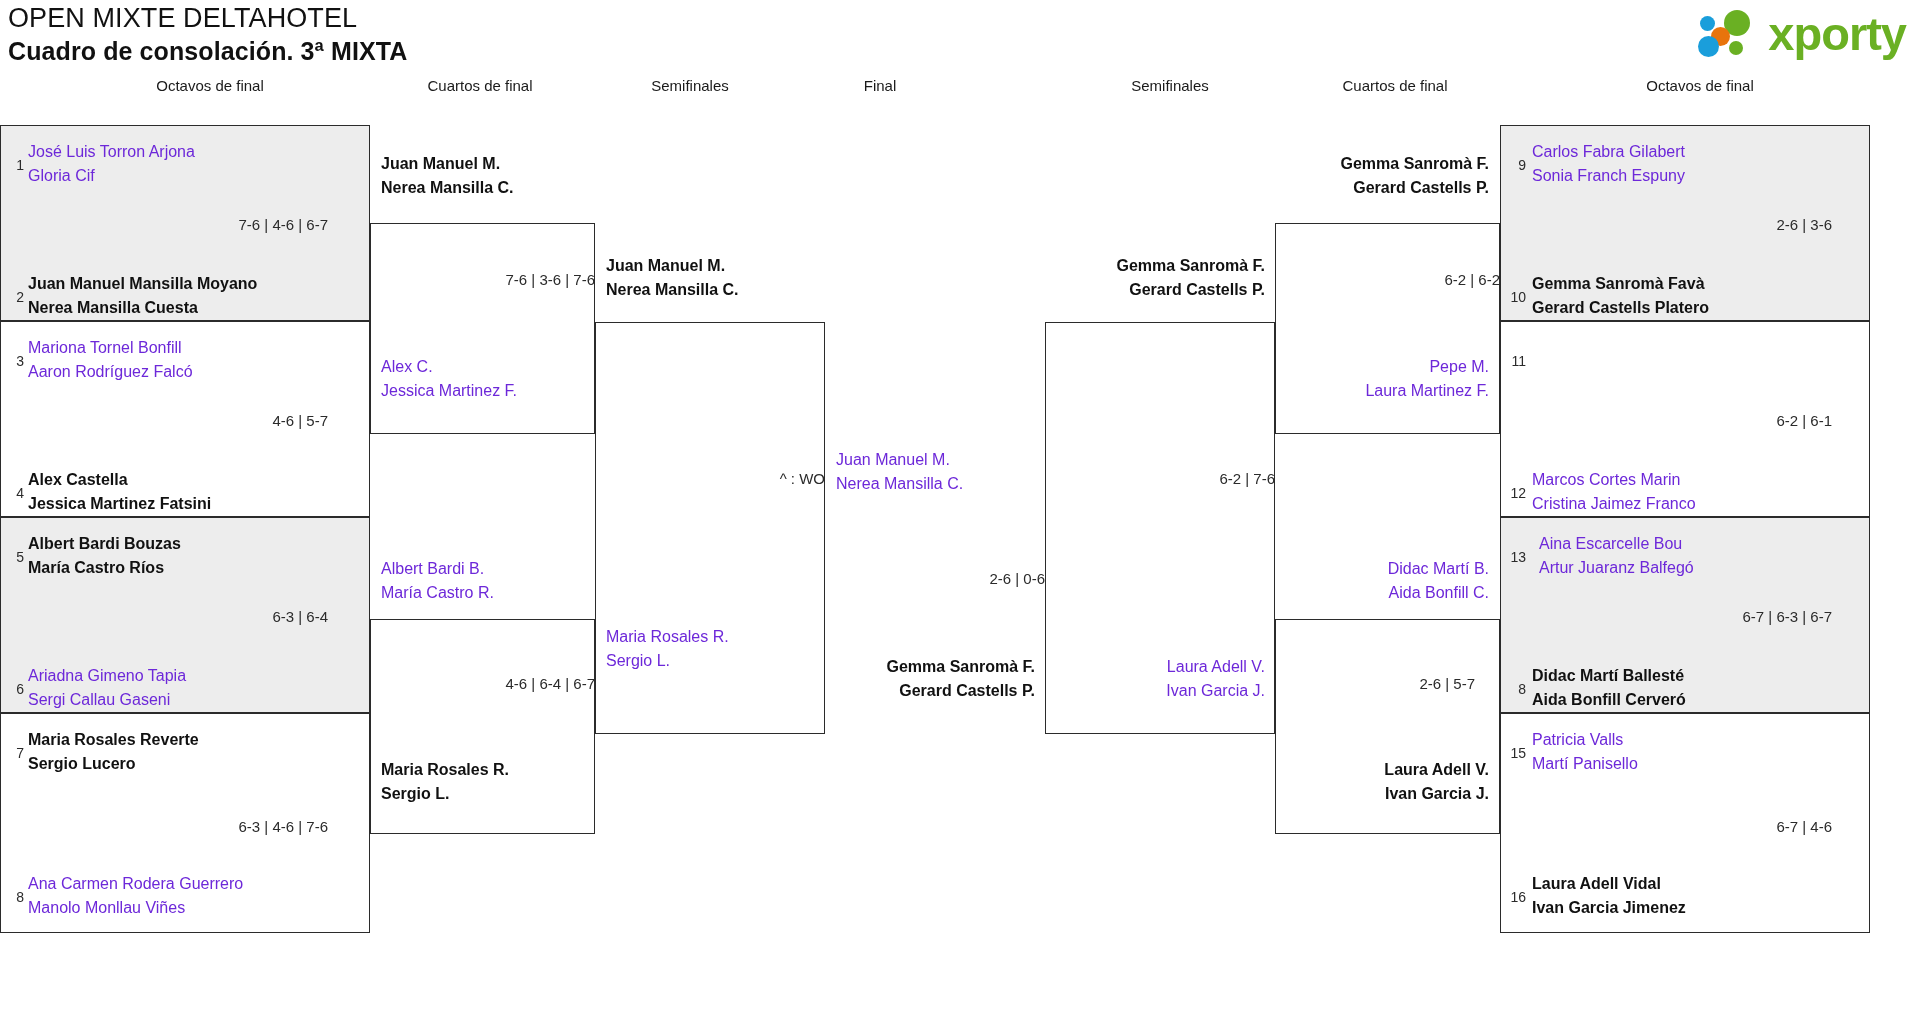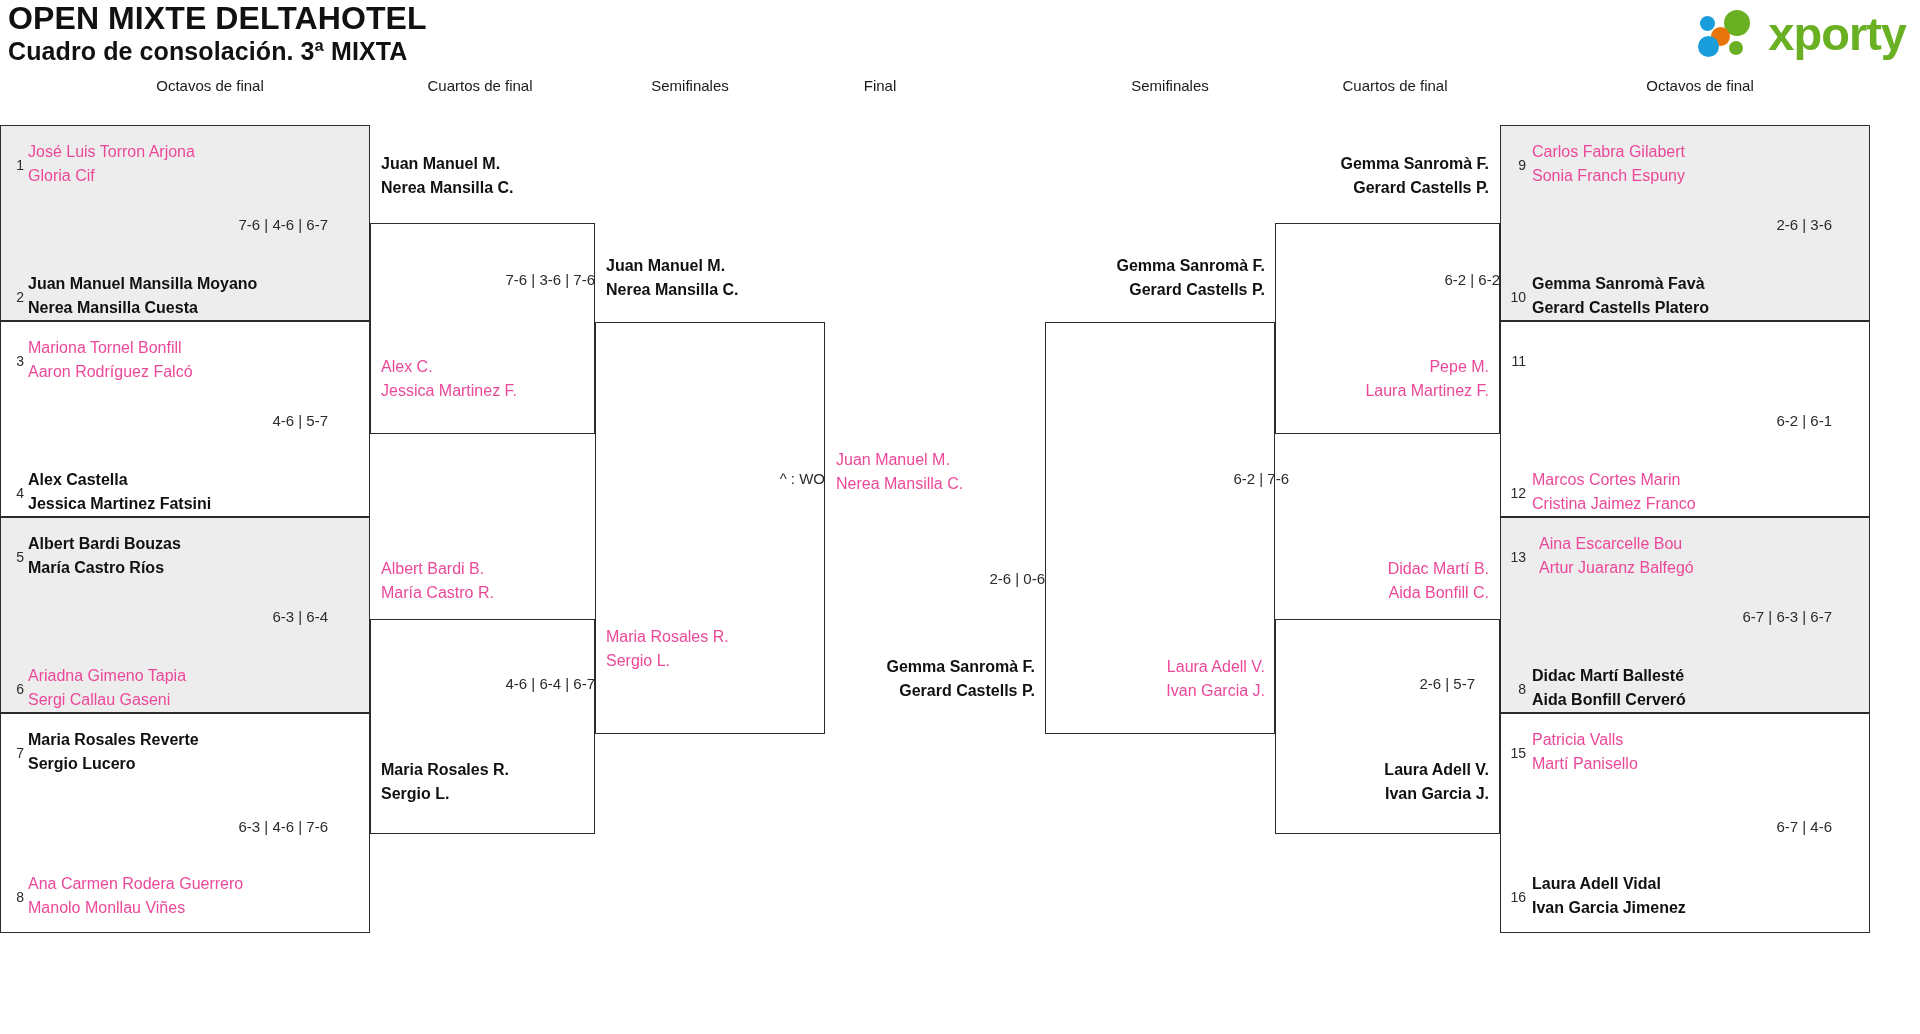--- a/index.html
+++ b/index.html
@@ -7,21 +7,21 @@
     width: 1920px; height: 1034px;
     background: #ffffff;
     font-family: "Liberation Sans", sans-serif;
     color: #1a1a1a;
     overflow: hidden;
   }
   #root { position: relative; width: 1920px; height: 1034px; }
 
   
   .title-block { position: absolute; left: 8px; top: 2px; }
-  .title-line1 { font-size: 32px; font-weight: 700; letter-spacing: .1px; line-height: 33px; color: #111; }
+  .title-line1 { font-size: 27px; font-weight: 400; letter-spacing: .1px; line-height: 33px; color: #111; }
   .title-line2 { font-size: 25px; font-weight: 700; letter-spacing: .1px; line-height: 33px; color: #111; }
 
   .logo { position: absolute; right: 14px; top: 8px; display: flex; align-items: center; gap: 6px; }
   .logo-dots { position: relative; width: 64px; height: 50px; }
   .logo-dots i { position: absolute; border-radius: 50%; display: block; }
   .d-blue-sm  { width: 15px; height: 15px; background: #1a9edb; left: 2px;  top: 8px; }
   .d-green-lg { width: 26px; height: 26px; background: #6ab023; left: 26px; top: 2px; }
   .d-orange   { width: 19px; height: 19px; background: #e8740c; left: 13px; top: 19px; }
   .d-blue-lg  { width: 21px; height: 21px; background: #1a9edb; left: 0px;  top: 28px; }
   .d-green-sm { width: 14px; height: 14px; background: #6ab023; left: 31px; top: 33px; }
@@ -38,21 +38,21 @@
   .box { position: absolute; border: 1px solid #2b2b2b; background: #ffffff; }
   .box.shaded { background: #ededed; }
 
   
   .seed {
     position: absolute; font-size: 14px; color: #2b2b2b;
     line-height: 14px; text-align: right; width: 22px;
   }
 
   
-  .team { position: absolute; font-size: 16px; line-height: 24px; color: #ec4899; white-space: nowrap; }
+  .team { position: absolute; font-size: 16px; line-height: 24px; color: #6d28d9; white-space: nowrap; }
   .team.win { font-weight: 700; color: #111; }
   .team.r { text-align: right; }
 
   
   .score { position: absolute; font-size: 15px; color: #2b2b2b; white-space: nowrap; text-align: right; }
 </style>
 </head>
 <body>
 
 <div id="root">
@@ -178,21 +178,21 @@
     <div>Gemma Sanromà F.</div>
     <div>Gerard Castells P.</div>
   </div>
 
   <div class="box" style="left:1045px;top:322px;width:230px;height:412px;"></div>
 
   <div class="team win r" style="left:1045px;top:254px;width:220px;">
     <div>Gemma Sanromà F.</div>
     <div>Gerard Castells P.</div>
   </div>
-  <div class="score" style="left:1045px;top:470px;width:230px;margin-left:14px;">6-2 | 7-6</div>
+  <div class="score" style="left:1045px;top:470px;width:230px;">6-2 | 7-6</div>
   <div class="team r" style="left:1045px;top:655px;width:220px;">
     <div>Laura Adell V.</div>
     <div>Ivan Garcia J.</div>
   </div>
 
   <div class="box" style="left:1275px;top:223px;width:225px;height:211px;"></div>
   <div class="box" style="left:1275px;top:619px;width:225px;height:215px;"></div>
 
   <div class="team win r" style="left:1275px;top:152px;width:214px;">
     <div>Gemma Sanromà F.</div>

